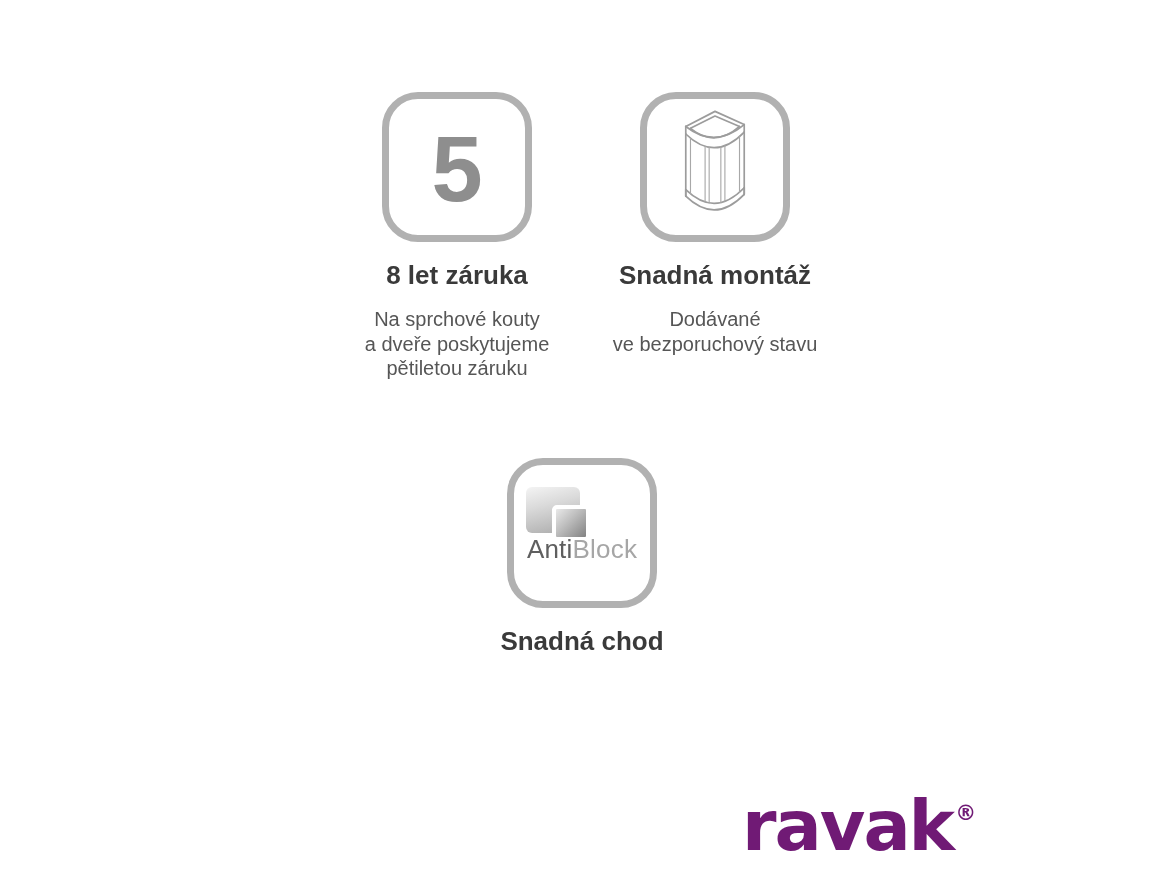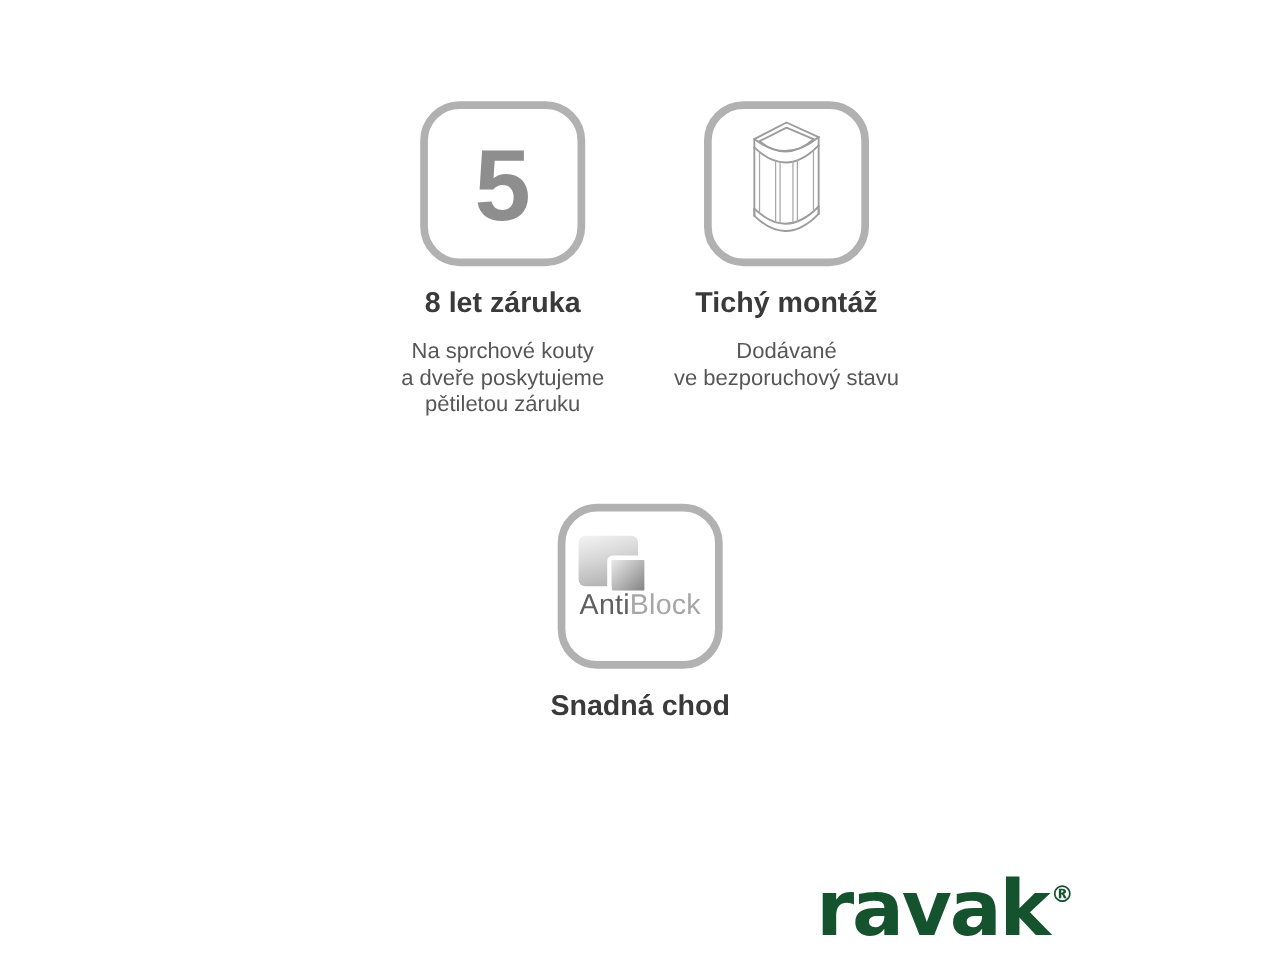--- a/index.html
+++ b/index.html
@@ -88,21 +88,21 @@
     letter-spacing: 0.2px;
     white-space: nowrap;
   }
   .ab-word .anti  { color: #5f5f5f; }
   .ab-word .block { color: #a6a6a6; }
   
   .logo {
     position: absolute;
     left: 742px;
     top: 786px;
-    color: #14532d;
+    color: #701a75;
     font-family: "DejaVu Sans", sans-serif;
     font-weight: bold;
     font-size: 70px;
     letter-spacing: -2px;
     line-height: 1.15;
     white-space: nowrap;
   }
   .logo .reg {
     display: inline-block;
     font-size: 21px;
@@ -155,21 +155,21 @@
 
           <line x1="9" y1="34.4" x2="9" y2="93.4"></line>
           <line x1="24.5" y1="43" x2="24.5" y2="102"></line>
           <line x1="28.8" y1="44.1" x2="28.8" y2="103.1"></line>
           <line x1="41.2" y1="43.7" x2="41.2" y2="102.7"></line>
           <line x1="45.5" y1="42.4" x2="45.5" y2="101.4"></line>
           <line x1="61" y1="32.7" x2="61" y2="91.7"></line>
         </g>
       </svg>
     </div>
-    <h3 class="feature-title">Tichý montáž</h3>
+    <h3 class="feature-title">Snadná montáž</h3>
     <p class="feature-desc">Dodávané
 ve bezporuchový stavu</p>
   </section>
 
   <section class="feature f3">
     <div class="badge">
       <span class="ab-big"></span>
       <span class="ab-small"></span>
       <span class="ab-word"><span class="anti">Anti</span><span class="block">Block</span></span>
     </div>

